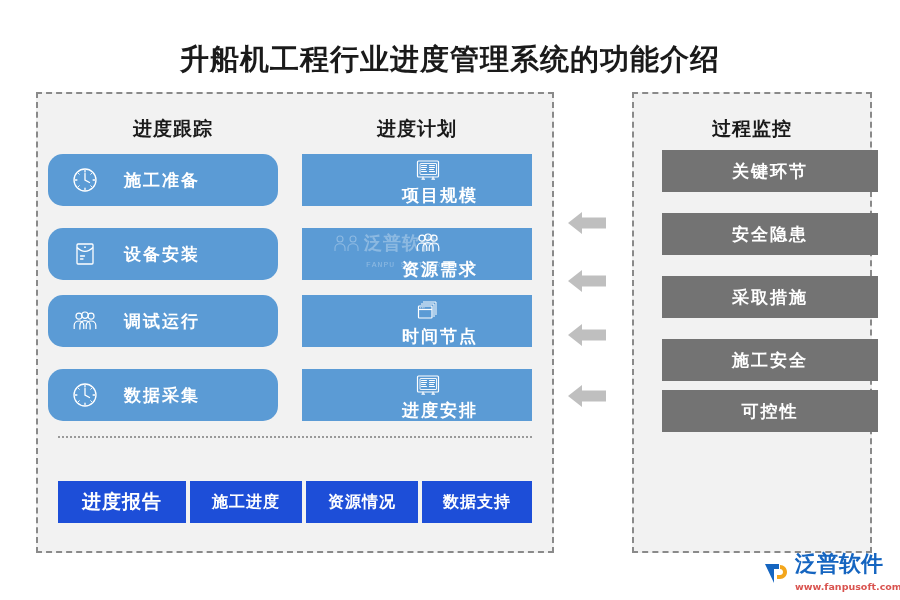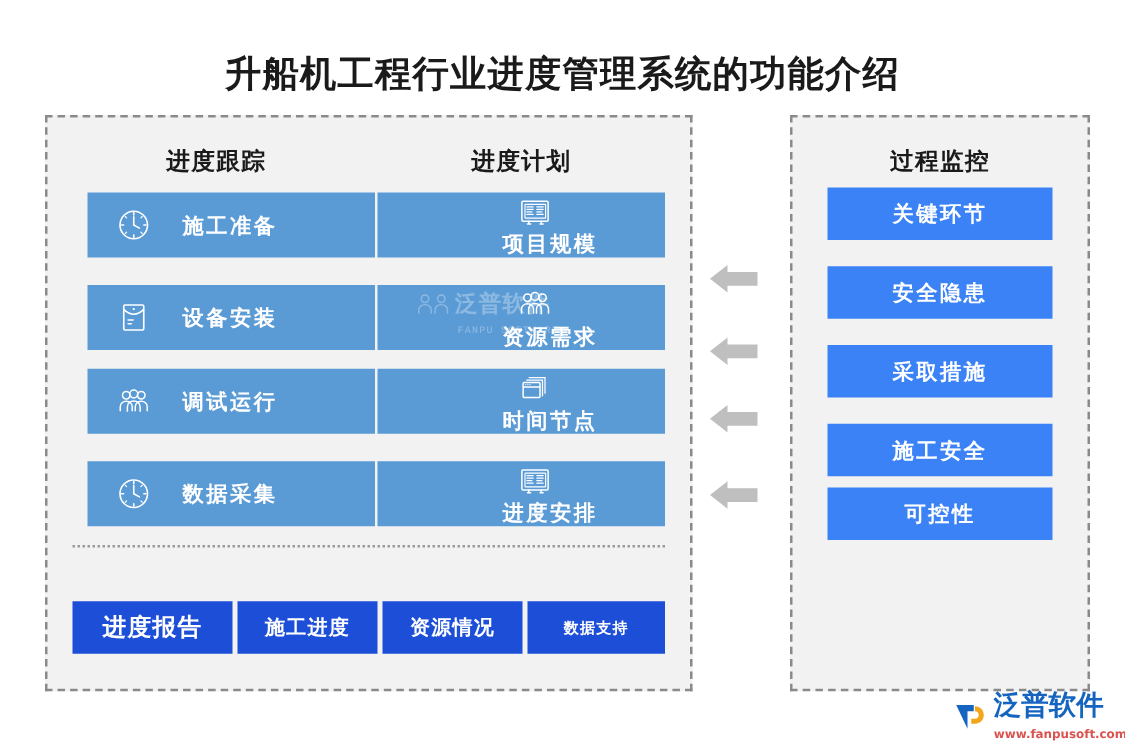--- a/index.html
+++ b/index.html
@@ -97,30 +97,30 @@
     letter-spacing: 2px;
     margin-left: 24px;
     white-space: nowrap;
   }
 
   
   .r1 { top: 60px; }
   .r2 { top: 134px; }
   .r3 { top: 201px; }
   .r4 { top: 275px; }
-  .c1 { left: 32px; }
+  .c1 { left: 10px; border-radius: 15px; }
   .c2 { left: 264px; flex-direction: column; }
 
   
   .mon {
     position: absolute;
     left: 28px;
-    width: 180px;
+    width: 216px;
     height: 42px;
-    background: #3b82f6;
+    background: #737373;
     color: #ffffff;
     display: flex;
     align-items: center;
     justify-content: center;
     font-size: 17px;
     font-weight: 700;
     letter-spacing: 2px;
     font-family: "DejaVu Serif", "Liberation Serif", serif;
   }
   .m1 { top: 56px; }
@@ -149,21 +149,21 @@
     display: flex;
     align-items: center;
     justify-content: center;
     font-weight: 700;
     letter-spacing: 1px;
     font-family: "DejaVu Serif", "Liberation Serif", serif;
   }
   .t0 { left: 20px;  width: 128px; font-size: 19px; }
   .t1 { left: 152px; width: 112px; font-size: 16px; }
   .t2 { left: 268px; width: 112px; font-size: 16px; }
-  .t3 { left: 384px; width: 110px; font-size: 12px; }
+  .t3 { left: 384px; width: 110px; font-size: 16px; }
 
   
   .arrow {
     position: absolute;
     width: 42px;
     height: 30px;
   }
   .a1 { left: 566px; top: 208px; }
   .a2 { left: 566px; top: 266px; }
   .a3 { left: 566px; top: 320px; }

